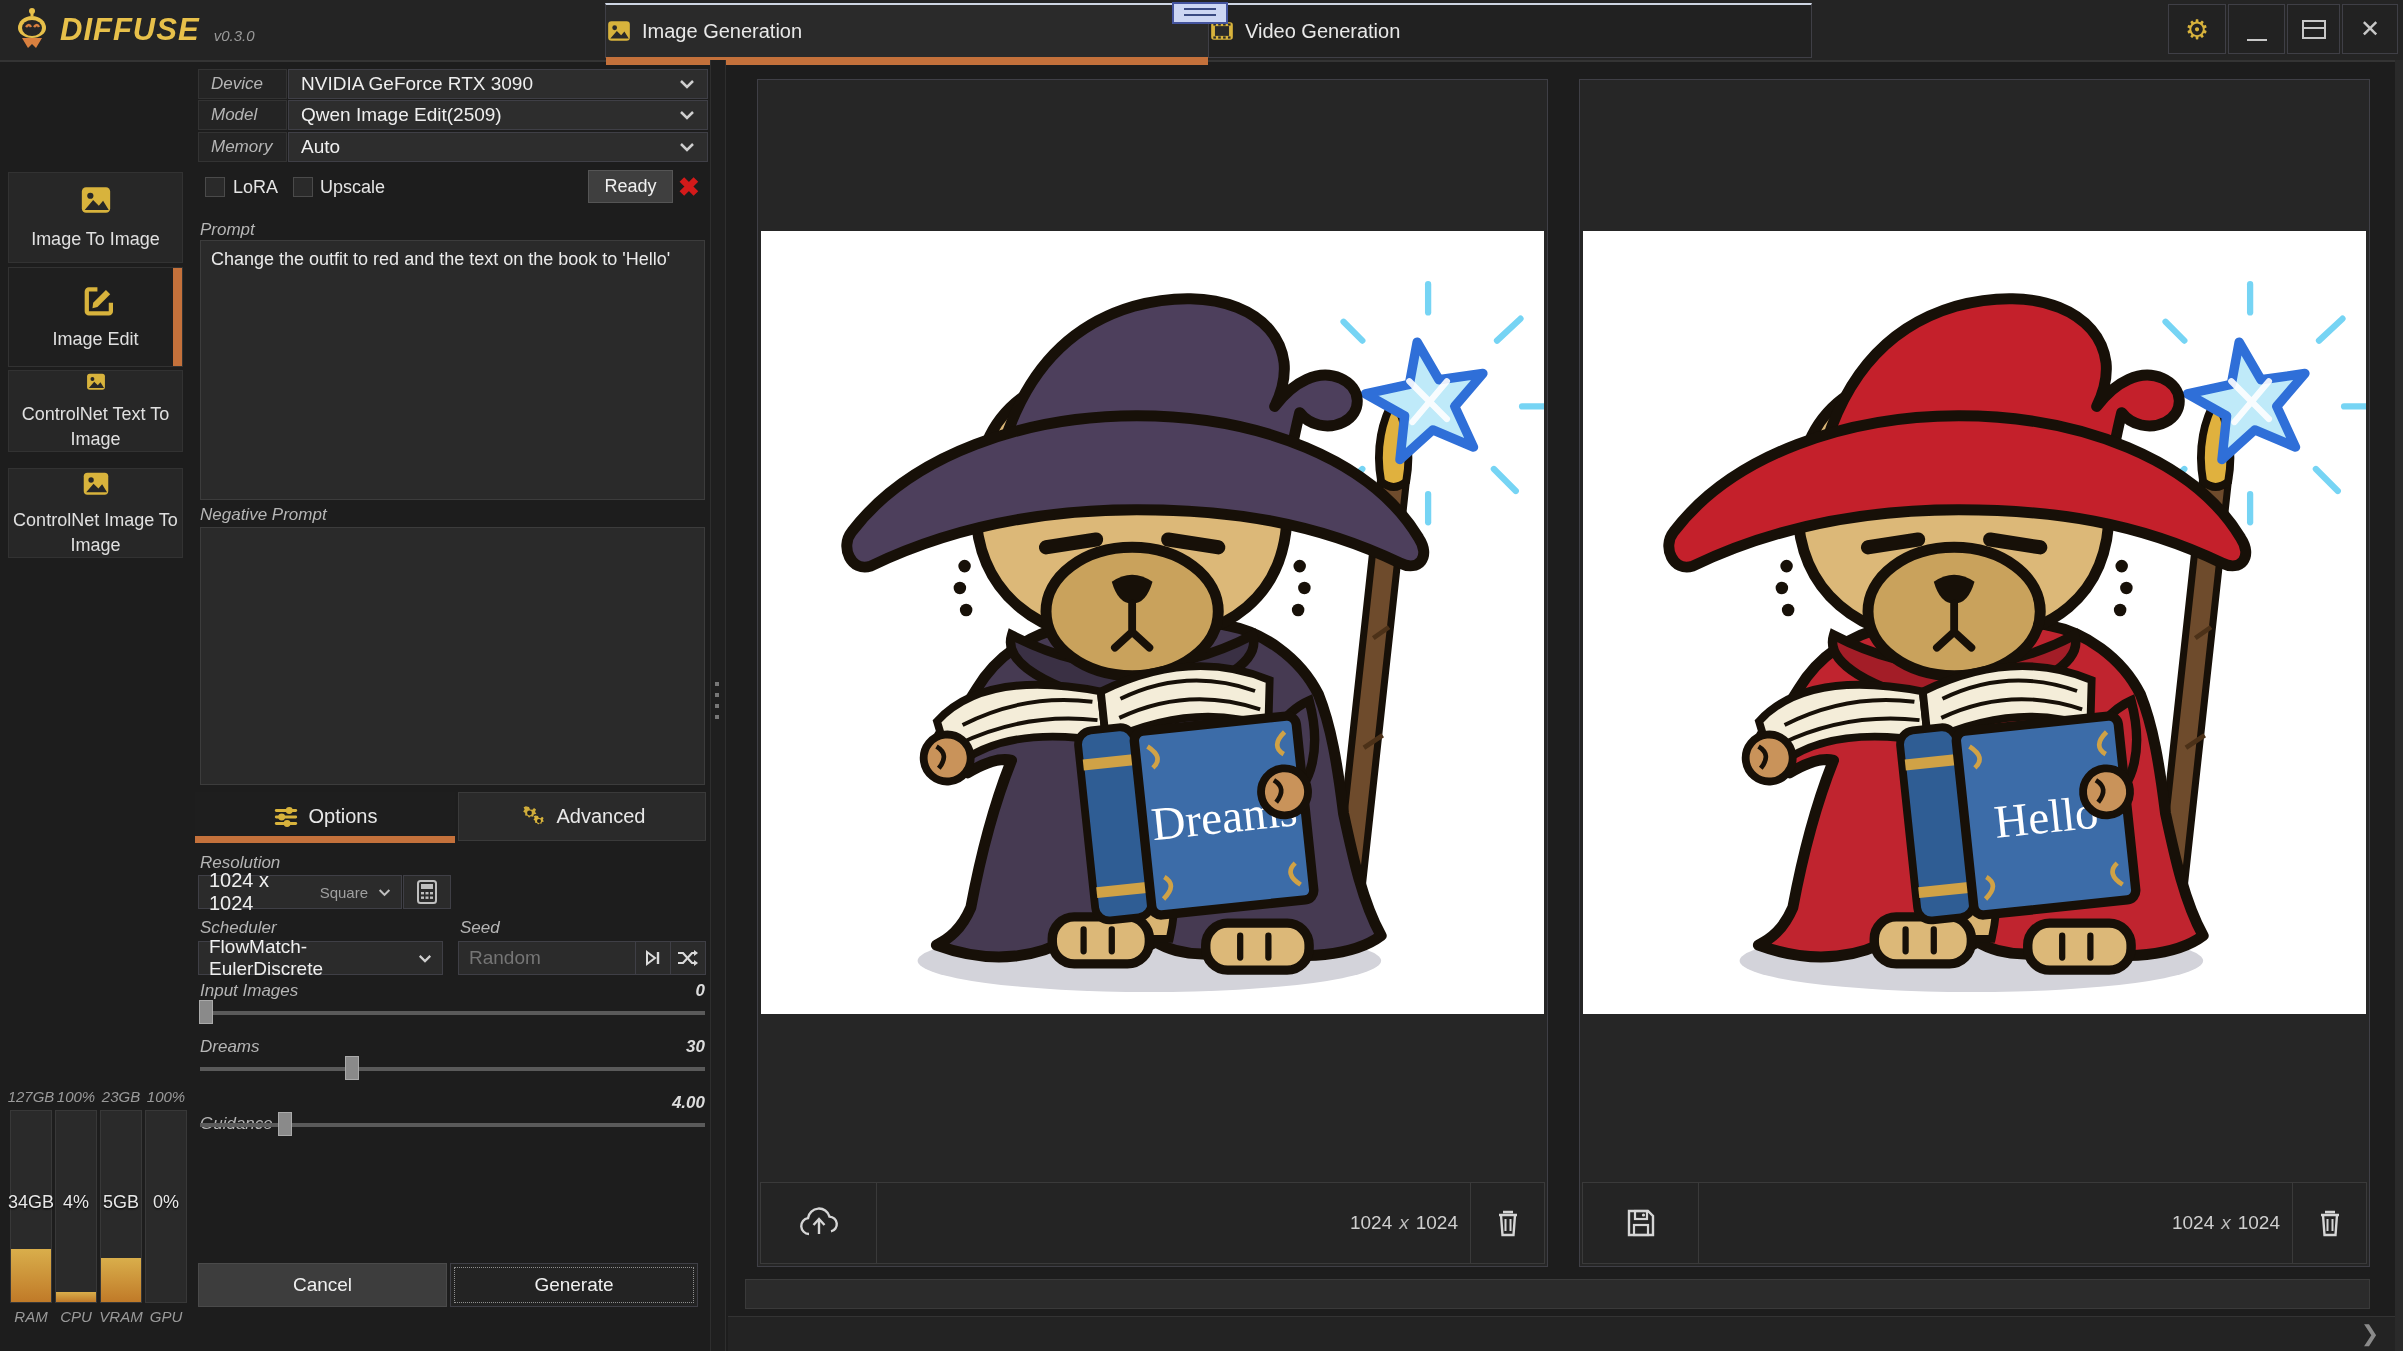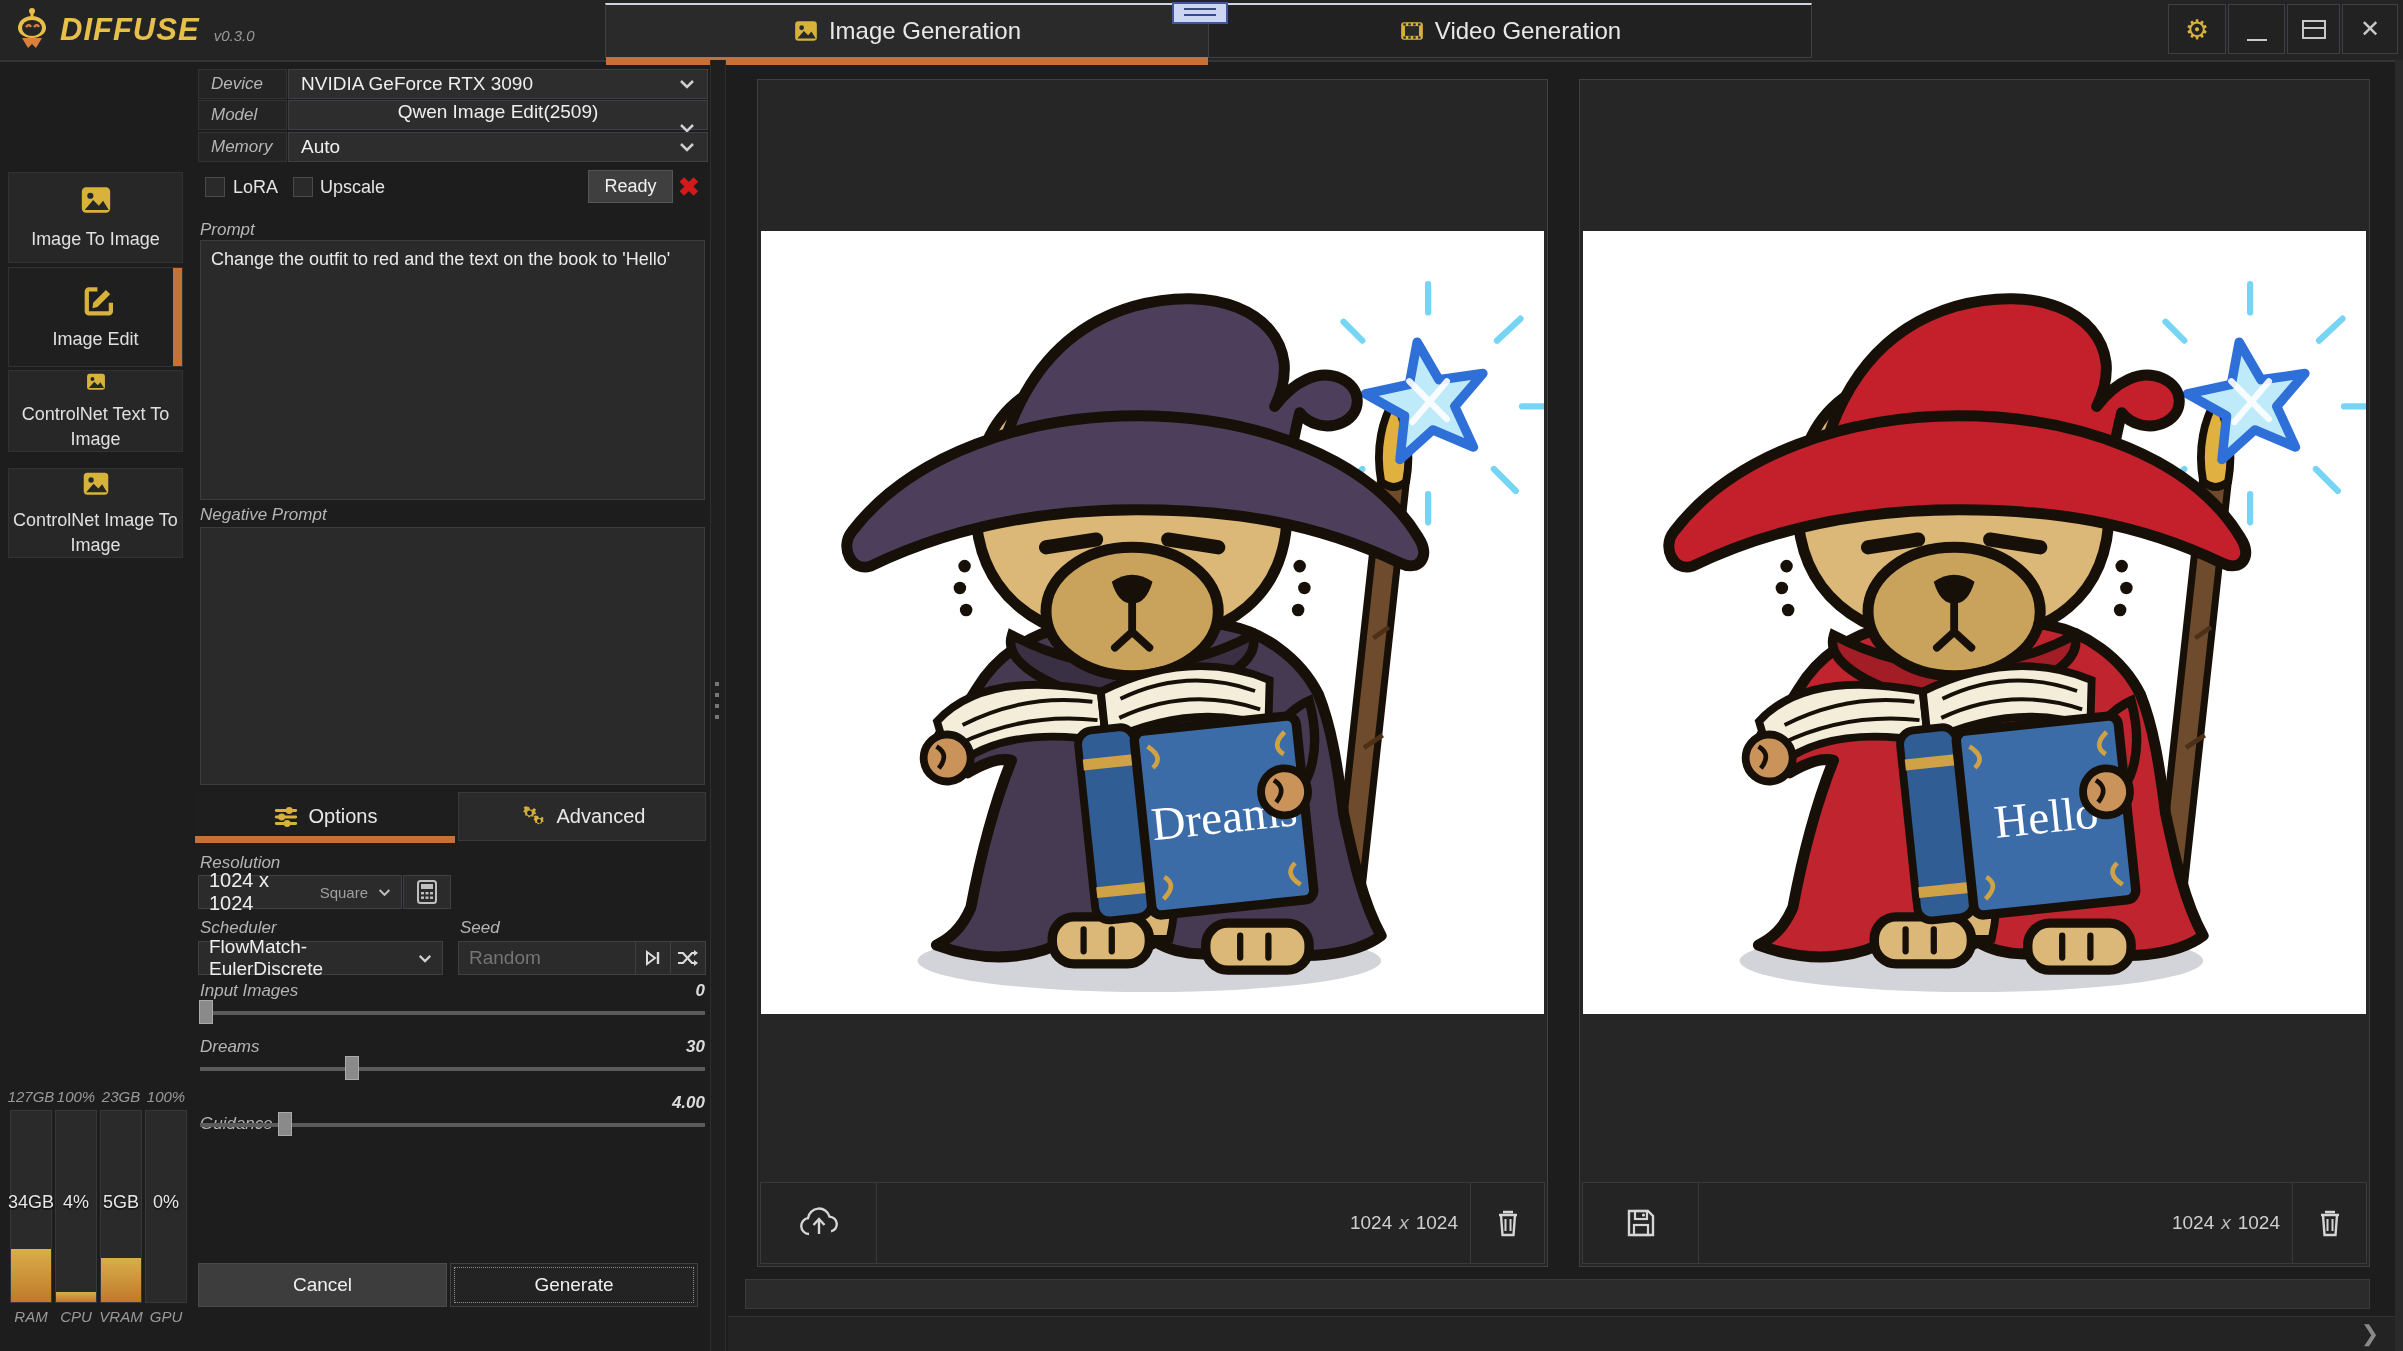--- a/index.html
+++ b/index.html
@@ -6,21 +6,21 @@
   .app{position:relative;width:2403px;height:1351px;background:#1d1d1d;overflow:hidden;
        font-family:"Liberation Sans",sans-serif;color:#e6e6e6;}
 
   
   .header{position:absolute;left:0;top:0;width:2403px;height:60px;background:#242424;border-bottom:2px solid #343434;}
   .logo-wrap{position:absolute;left:12px;top:8px;display:flex;align-items:center;gap:8px;}
   .logo-text{font-size:31px;font-weight:bold;font-style:italic;color:#e7c04a;letter-spacing:1px;}
   .logo-ver{font-size:15px;font-style:italic;color:#9a9a9a;margin-left:6px;margin-top:10px;}
   .tabbar{position:absolute;left:605px;top:3px;width:1205px;height:52px;background:#232323;
           border:1px solid #3f3f46;border-top:2px solid #cdd4e2;display:flex;}
-  .tab{flex:1;display:flex;align-items:center;justify-content:center;gap:10px;font-size:24px;color:#e8e8e8;position:relative;}
+  .tab{flex:1;display:flex;align-items:center;gap:10px;font-size:20px;color:#e8e8e8;position:relative;}
   .tab.active{background:#2a2a2a;}
   .tab.inactive{background:#212121;border-left:1px solid #3f3f46;}
   .tab-underline{position:absolute;left:0;bottom:-8px;width:100%;height:8px;background:#c4713b;}
   .snap-indicator{position:absolute;left:1172px;top:2px;width:56px;height:22px;background:#ccd6f3;border:2px solid #44549e;box-sizing:border-box;}
   .snap-indicator i{display:block;width:32px;height:2px;background:#3a4a82;margin:4px auto 2px auto;}
   .winbtn{position:absolute;top:4px;height:50px;border:1px solid #3f3f46;background:#222;box-sizing:border-box;
           display:flex;align-items:center;justify-content:center;}
   .gear-glyph{font-family:"DejaVu Sans",sans-serif;font-size:27px;color:#d8b33c;}
   .min-bar{width:20px;height:2px;background:#c8c8c8;margin-top:22px;}
   .max-box{width:24px;height:19px;border:2px solid #c8c8c8;box-sizing:border-box;position:relative;}
@@ -238,21 +238,21 @@
   <div class="rowlabel" style="top:69px;">Device</div>
   <div class="rowvalue" style="top:69px;">
     <span>NVIDIA GeForce RTX 3090</span>
     <span class="chev">
         <svg width="16" height="10" viewBox="0 0 16 10">
           <path d="M2 2 L8 8 L14 2" stroke="#cfcfcf" stroke-width="2.5" fill="none"></path>
         </svg>
       </span>
   </div>
   <div class="rowlabel" style="top:100px;">Model</div>
-  <div class="rowvalue" style="top:100px;flex-direction:column;">
+  <div class="rowvalue" style="top:100px;">
     <span>Qwen Image Edit(2509)</span>
     <span class="chev">
         <svg width="16" height="10" viewBox="0 0 16 10">
           <path d="M2 2 L8 8 L14 2" stroke="#cfcfcf" stroke-width="2.5" fill="none"></path>
         </svg>
       </span>
   </div>
   <div class="rowlabel" style="top:132px;">Memory</div>
   <div class="rowvalue" style="top:132px;">
     <span>Auto</span>

